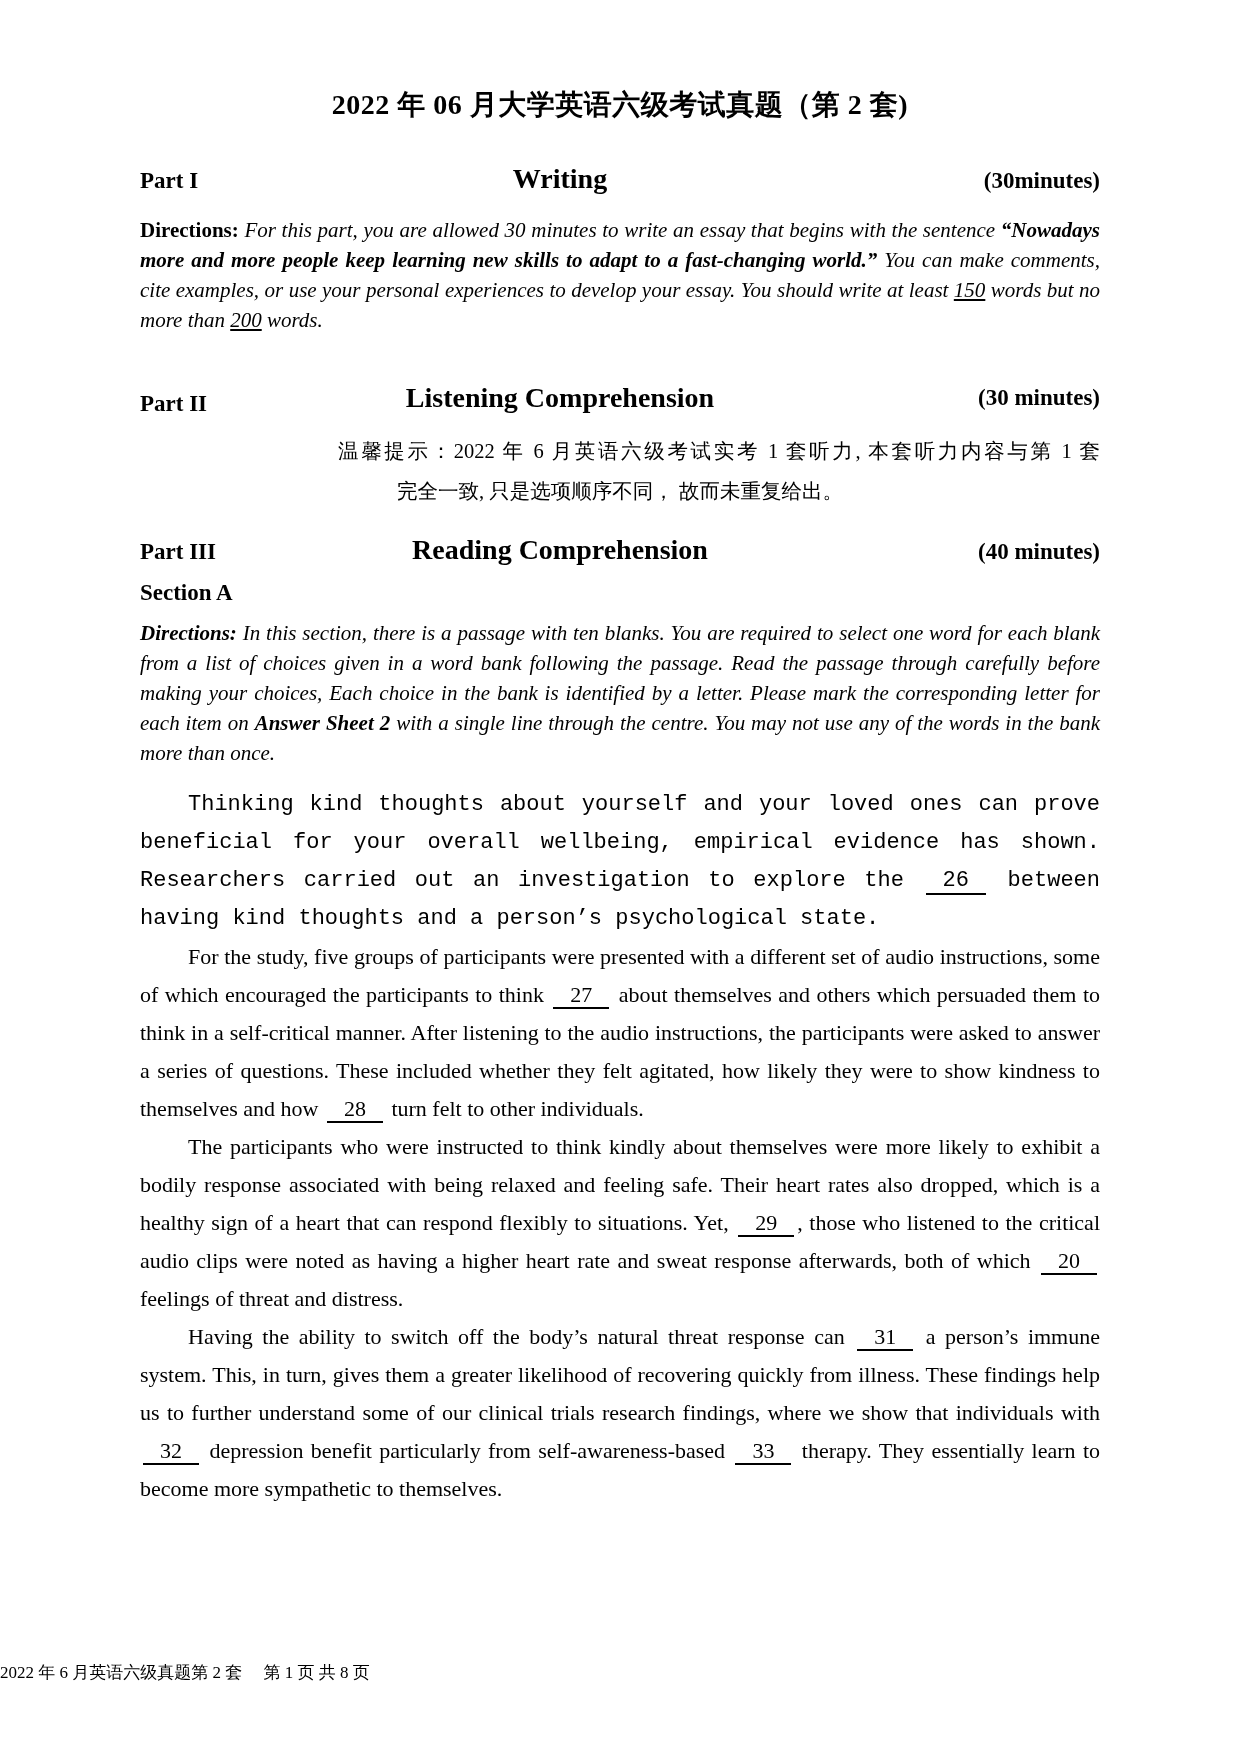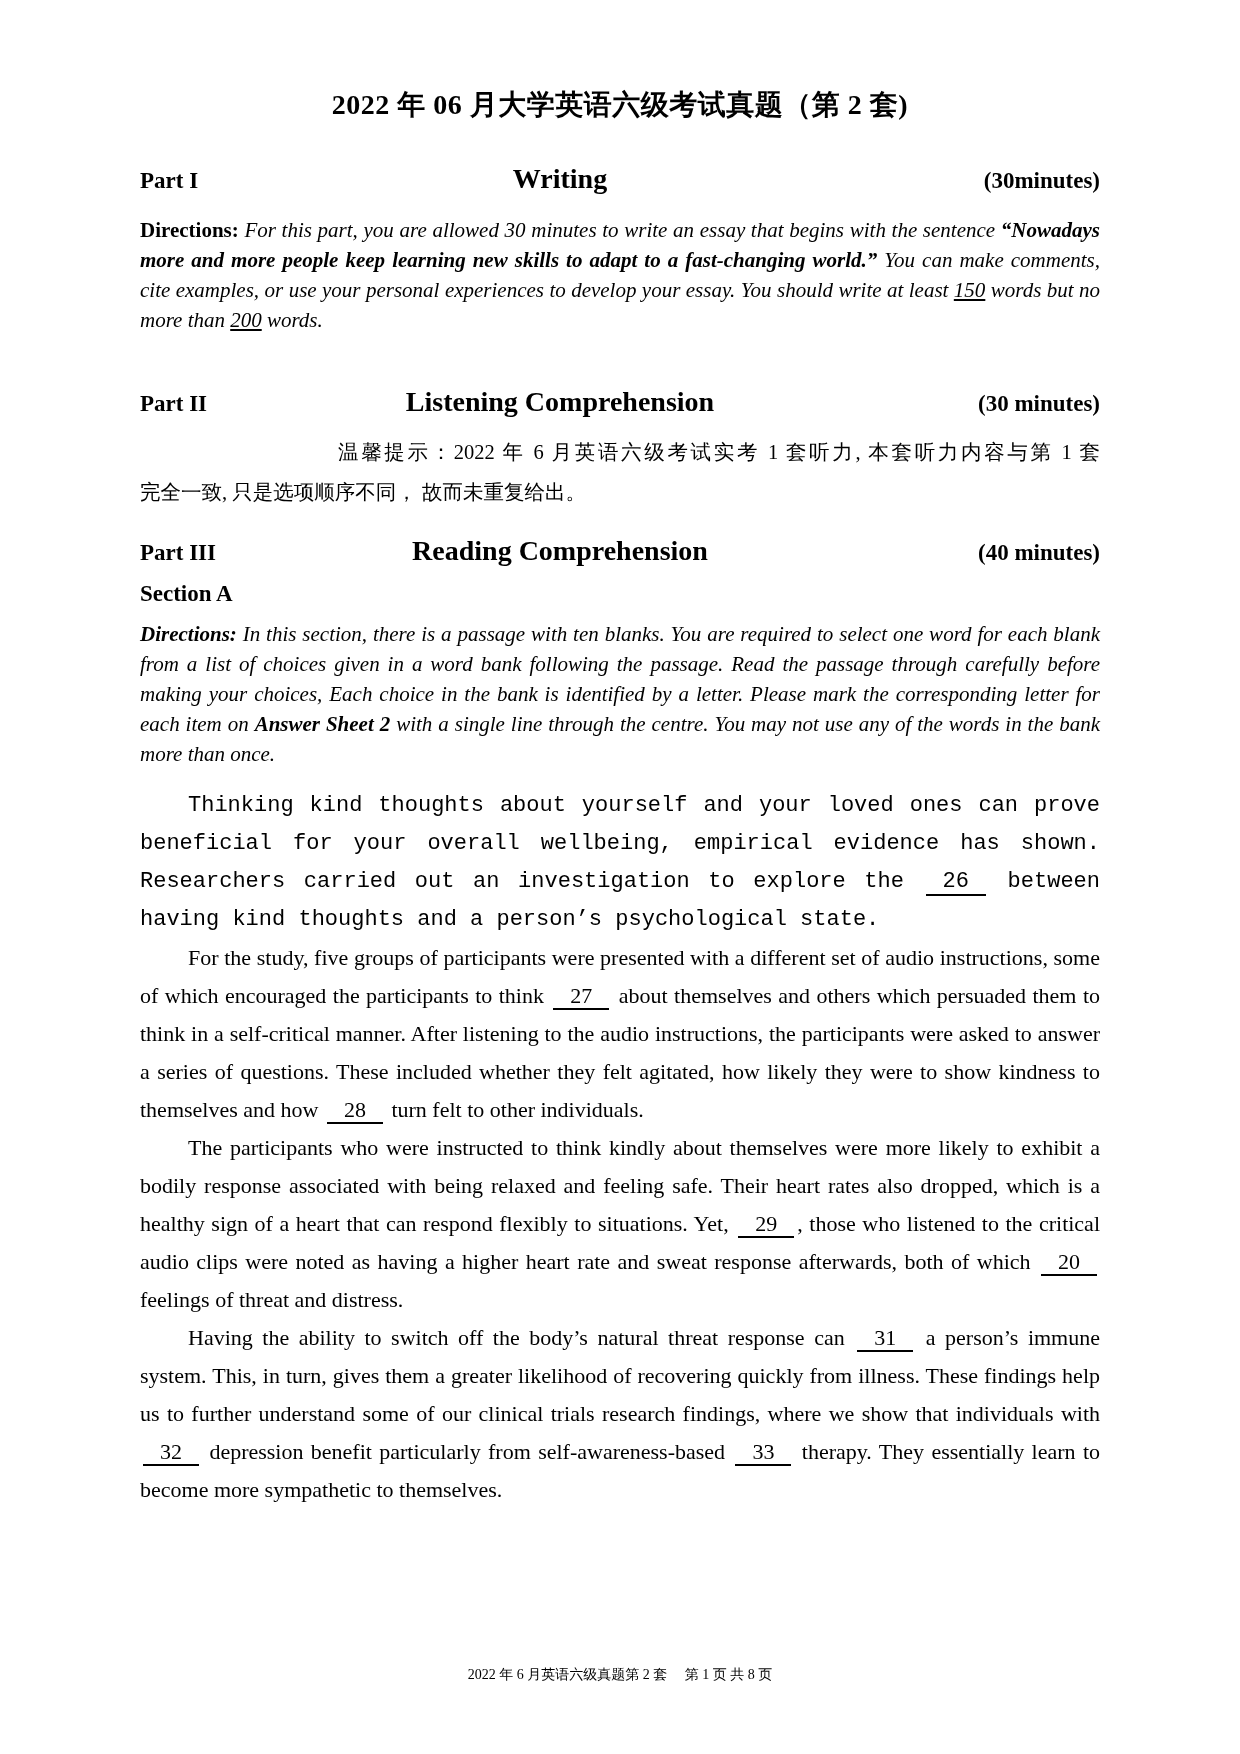--- a/index.html
+++ b/index.html
@@ -48,21 +48,21 @@
   .hint {
     font-size: 20.5px;
     line-height: 40px;
     margin-top: 14px;
   }
   .hint-line1 {
     margin-left: 198px;
     text-align: justify;
     text-align-last: justify;
   }
-  .hint-line2 { text-align: left; }
+  .hint-line2 { text-align: center; }
 
   .section-heading {
     font-weight: bold;
     font-size: 23px;
     margin-top: 14px;
   }
 
   .body-para {
     font-size: 22px;
     line-height: 38px;
@@ -77,22 +77,21 @@
     border-bottom: 2px solid #000;
     padding: 0 17px 1px 17px;
     line-height: 1.05;
     margin: 0 3px;
   }
 
   .footer {
     position: absolute;
     left: 0; right: 0;
     bottom: 70px;
-    text-align: center;
-    font-size: 14px;
+    font-size: 17px;
   }
 </style>
 </head>
 <body>
 
 <div class="page">
 
   <div class="title">2022 年 06 月大学英语六级考试真题（第 2 套)</div>
 
   <div class="part-row">
@@ -105,21 +104,21 @@
     <span class="dir-label">Directions:</span>
     <span class="it">For this part, you are allowed 30 minutes to write an essay that begins with the sentence</span>
     <span class="bi">“Nowadays more and more people keep learning new skills to adapt to a fast-changing world.”</span>
     <span class="it">You can make comments, cite examples, or use your personal experiences to develop your essay. You should write at least</span>
     <span class="u">150</span>
     <span class="it">words but no more than</span>
     <span class="u">200</span>
     <span class="it">words.</span>
   </p>
 
-  <div class="part-row" style="margin-top:44px;">
+  <div class="part-row" style="margin-top:44px;align-items:center;">
     <span class="part-label">Part II</span>
     <span class="part-heading">Listening Comprehension</span>
     <span class="part-time">(30 minutes)</span>
   </div>
 
   <div class="hint">
     <div class="hint-line1">温馨提示：2022 年 6 月英语六级考试实考 1 套听力, 本套听力内容与第 1 套</div>
     <div class="hint-line2">完全一致, 只是选项顺序不同， 故而未重复给出。</div>
   </div>
 

